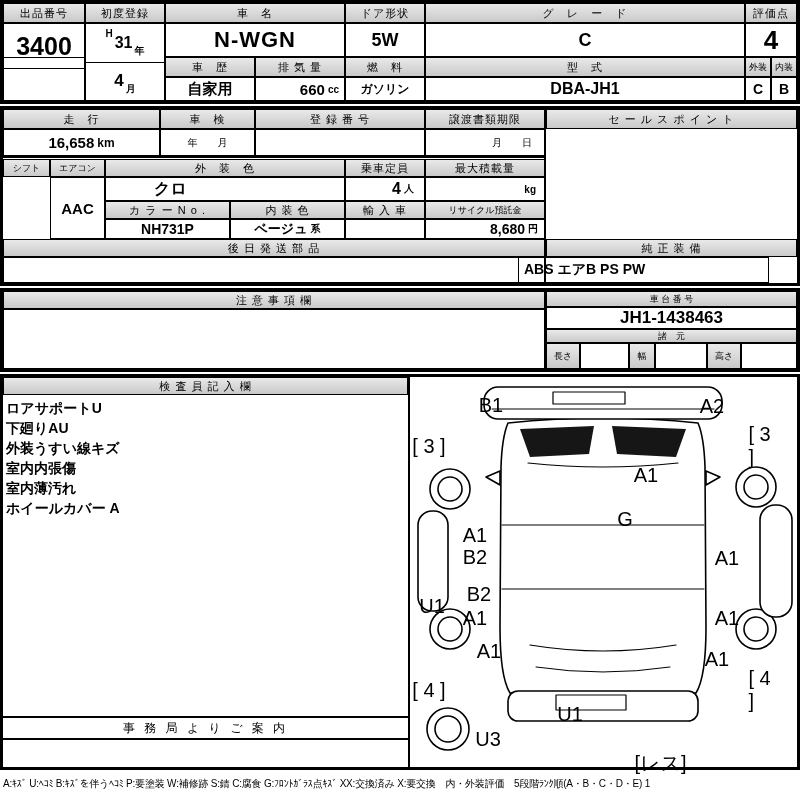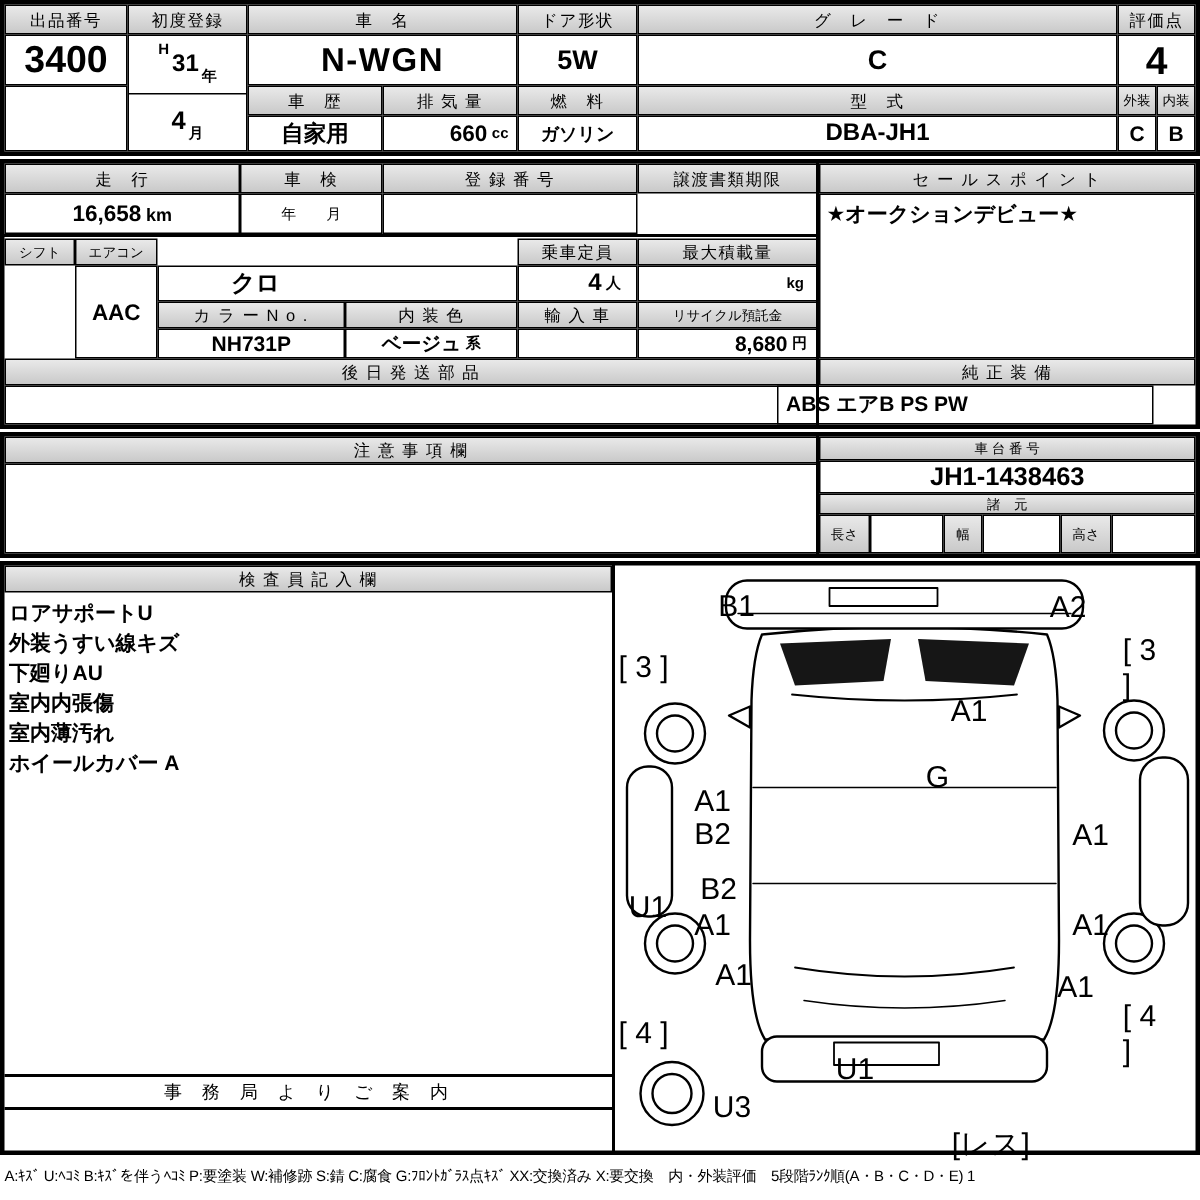--- a/index.html
+++ b/index.html
@@ -15,21 +15,21 @@
   .right{justify-content:flex-end;}
   .topleft{justify-content:flex-start;align-items:flex-start;}
   .u{font-size:10px;font-weight:bold;margin-left:3px;}
   .fr{display:flex;flex-direction:column;width:100%;height:100%;}
   .fr-row{flex:1;display:flex;align-items:center;justify-content:center;}
   .fr-row+.fr-row{border-top:1px solid #000;}
   .fr-era{font-size:10px;font-weight:bold;align-self:flex-start;margin:4px 2px 0 0;}
   .fr-big{font-size:16px;font-weight:bold;}
   .fr-small{font-size:10px;font-weight:bold;align-self:flex-end;margin:0 0 4px 2px;}
   .notes-area{position:absolute;left:6px;top:398px;width:398px;font-weight:bold;font-size:14px;line-height:20px;}
-  .office{position:absolute;left:3px;top:716px;width:405px;height:24px;border-top:2px solid #000;border-bottom:2px solid #000;display:flex;align-items:center;justify-content:center;font-size:12px;letter-spacing:3px;box-sizing:border-box;font-family:Liberation Mono, monospace;}
+  .office{position:absolute;left:3px;top:716px;width:405px;height:24px;border-top:2px solid #000;border-bottom:2px solid #000;display:flex;align-items:center;justify-content:center;font-size:12px;letter-spacing:3px;box-sizing:border-box;}
   .diagram{position:absolute;left:410px;top:377px;width:388px;height:391px;}
   .diagram svg{position:absolute;left:0;top:0;}
   .marker{position:absolute;transform:translate(-50%,-50%);font-weight:normal;font-size:20px;letter-spacing:0;}
   .legend{position:absolute;left:3px;top:777px;width:794px;font-size:10px;white-space:nowrap;letter-spacing:-0.2px;}
 </style>
 </head>
 <body>
 
 <div class="sheet">
 
@@ -42,21 +42,21 @@
   <div class="frame" style="left:0;top:374px;width:800px;height:396px"></div>
   <div class="bar" style="left:408px;top:374px;width:2px;height:396px"></div>
 
   <div class="cell hdr" style="left:3px;top:3px;width:82px;height:20px">出品番号</div>
   <div class="cell hdr" style="left:85px;top:3px;width:80px;height:20px">初度登録</div>
   <div class="cell hdr" style="left:165px;top:3px;width:180px;height:20px">車　名</div>
   <div class="cell hdr" style="left:345px;top:3px;width:80px;height:20px">ドア形状</div>
   <div class="cell hdr" style="left:425px;top:3px;width:320px;height:20px">グ　レ　ー　ド</div>
   <div class="cell hdr" style="left:745px;top:3px;width:52px;height:20px">評価点</div>
 
-  <div class="cell val" style="left:3px;top:23px;width:82px;height:34px;font-size:25px">3400</div>
+  <div class="cell val" style="left:3px;top:23px;width:82px;height:46px;font-size:25px">3400</div>
 
   <div class="cell" style="left:85px;top:23px;width:80px;height:78px">
     <div class="fr">
       <div class="fr-row">
         <span class="fr-era">H</span>
         <span class="fr-big">31</span>
         <span class="fr-small">年</span>
       </div>
       <div class="fr-row">
         <span class="fr-big" style="font-size:17px">4</span>
@@ -92,23 +92,25 @@
   <div class="cell hdr" style="left:160px;top:109px;width:95px;height:20px">車　検</div>
   <div class="cell hdr" style="left:255px;top:109px;width:170px;height:20px">登 録 番 号</div>
   <div class="cell hdr" style="left:425px;top:109px;width:120px;height:20px">譲渡書類期限</div>
 
   <div class="cell val" style="left:3px;top:129px;width:157px;height:27px;font-size:15px">
     <span>16,658</span>
     <span class="u" style="font-size:12px">km</span>
   </div>
   <div class="cell" style="left:160px;top:129px;width:95px;height:27px;font-size:10px">年　　月</div>
   <div class="cell" style="left:255px;top:129px;width:170px;height:27px"></div>
+  <div class="cell right" style="left:425px;top:129px;width:120px;height:27px;font-size:10px;padding-right:12px">月　　日</div>
 
   <div class="cell hdr small" style="left:3px;top:159px;width:47px;height:18px">シフト</div>
   <div class="cell hdr small" style="left:50px;top:159px;width:55px;height:18px">エアコン</div>
+  <div class="cell hdr" style="left:105px;top:159px;width:240px;height:18px">外　装　色</div>
   <div class="cell hdr" style="left:345px;top:159px;width:80px;height:18px">乗車定員</div>
   <div class="cell hdr" style="left:425px;top:159px;width:120px;height:18px">最大積載量</div>
 
   <div class="cell val" style="left:50px;top:177px;width:55px;height:62px;font-size:15px">AAC</div>
   <div class="cell val left" style="left:105px;top:177px;width:240px;height:24px;font-size:16px;padding-left:48px">クロ</div>
   <div class="cell val right" style="left:345px;top:177px;width:80px;height:24px;font-size:16px;padding-right:10px">
     <span>4</span>
     <span class="u">人</span>
   </div>
   <div class="cell right" style="left:425px;top:177px;width:120px;height:24px;padding-right:8px">
@@ -128,42 +130,41 @@
   <div class="cell" style="left:345px;top:219px;width:80px;height:20px"></div>
   <div class="cell val right" style="left:425px;top:219px;width:120px;height:20px;font-size:14px;padding-right:6px">
     <span>8,680</span>
     <span class="u">円</span>
   </div>
 
   <div class="cell hdr" style="left:3px;top:239px;width:542px;height:18px">後 日 発 送 部 品</div>
   <div class="cell" style="left:3px;top:257px;width:542px;height:26px"></div>
 
   <div class="cell hdr" style="left:546px;top:109px;width:251px;height:20px">セ ー ル ス ポ イ ン ト</div>
-  <div class="cell val topleft" style="left:546px;top:129px;width:251px;height:110px;font-size:14px;padding:4px">★オークションデビュー★</div>
   <div class="cell hdr" style="left:546px;top:239px;width:251px;height:18px">純 正 装 備</div>
   <div class="cell val left" style="left:518px;top:257px;width:251px;height:26px;font-size:14px;padding-left:5px">ABS エアB PS PW</div>
 
   <div class="cell hdr" style="left:3px;top:291px;width:542px;height:18px">注 意 事 項 欄</div>
   <div class="cell" style="left:3px;top:309px;width:542px;height:60px"></div>
 
   <div class="cell hdr small" style="left:546px;top:291px;width:251px;height:16px">車 台 番 号</div>
   <div class="cell val" style="left:546px;top:307px;width:251px;height:22px;font-size:17px">JH1-1438463</div>
   <div class="cell hdr small" style="left:546px;top:329px;width:251px;height:14px">諸　元</div>
   <div class="cell hdr small" style="left:546px;top:343px;width:34px;height:26px">長さ</div>
   <div class="cell" style="left:580px;top:343px;width:49px;height:26px"></div>
   <div class="cell hdr small" style="left:629px;top:343px;width:26px;height:26px">幅</div>
   <div class="cell" style="left:655px;top:343px;width:52px;height:26px"></div>
   <div class="cell hdr small" style="left:707px;top:343px;width:34px;height:26px">高さ</div>
   <div class="cell" style="left:741px;top:343px;width:56px;height:26px"></div>
 
   <div class="cell hdr" style="left:3px;top:377px;width:405px;height:18px">検 査 員 記 入 欄</div>
   <div class="notes-area">
       <div>ロアサポートU</div>
+      <div>下廻りAU</div>
       <div>外装うすい線キズ</div>
-      <div>下廻りAU</div>
       <div>室内内張傷</div>
       <div>室内薄汚れ</div>
       <div>ホイールカバー A</div>
     </div>
   <div class="office">事 務 局 よ り ご 案 内</div>
 
   <div class="diagram">
     <svg viewBox="0 0 388 391" width="388" height="391">
       <g fill="none" stroke="#000" stroke-width="1.6" stroke-linejoin="round" stroke-linecap="round">
 

